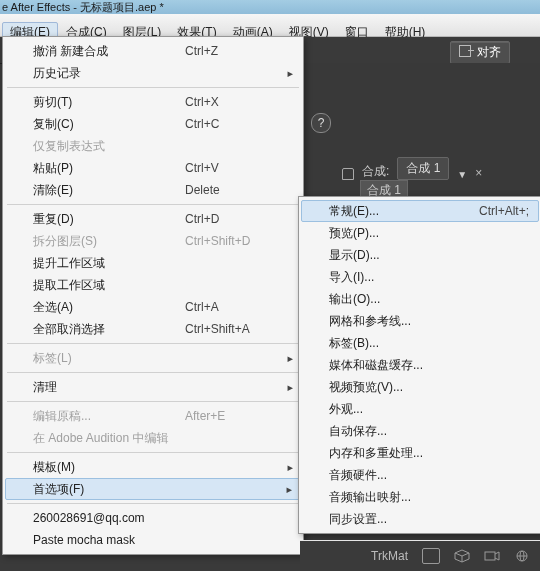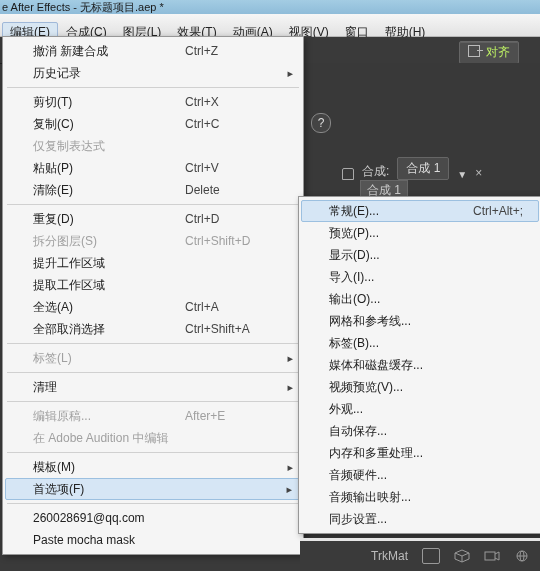--- a/index.html
+++ b/index.html
@@ -54,25 +54,25 @@
   }
   
   .toolbar {
     height: 26px;
     background: #3a3a3a;
     border-bottom: 1px solid #222;
     position: relative;
   }
   .alignbtn {
     position: absolute;
-    right: 21px;
+    right: 30px;
     top: 4px;
     padding: 2px 8px;
     background: #4e4e4e;
-    color: #bef264;
+    color: #ffffff;
     font-size: 12px;
     border: 1px solid #666;
     border-radius: 2px;
     box-shadow: inset 0 1px 0 rgba(255,255,255,0.1);
   }
   .alignbtn .sq {
     display: inline-block;
     width: 10px; height: 10px;
     border: 1px solid #bbb;
     margin-right: 6px;
@@ -203,31 +203,31 @@
     top: 36px;
     width: 296px;
   }
   .submenu {
     left: 298px;
     top: 196px;
     width: 238px;
   }
   .submenu .row { padding-right: 10px; }
   .submenu .row .accel { min-width: 72px; text-align: right; }
-  .submenu .row.highlight { padding-right: 15px; }
+  .submenu .row.highlight { padding-right: 9px; }
 
   
   .statusbar {
     position: absolute;
     left: 300px;
     right: 0;
     bottom: 0;
     height: 30px;
     background: #3a3a3a;
-    border-top: 3px solid #e5e5e5;
+    border-top: 1px solid #e5e5e5;
     display: flex;
     align-items: center;
     justify-content: flex-end;
     gap: 14px;
     padding-right: 10px;
     color: #bbb;
     font-size: 12px;
   }
   .statusbar .ico {
     width: 16px; height: 14px; display:inline-block;

